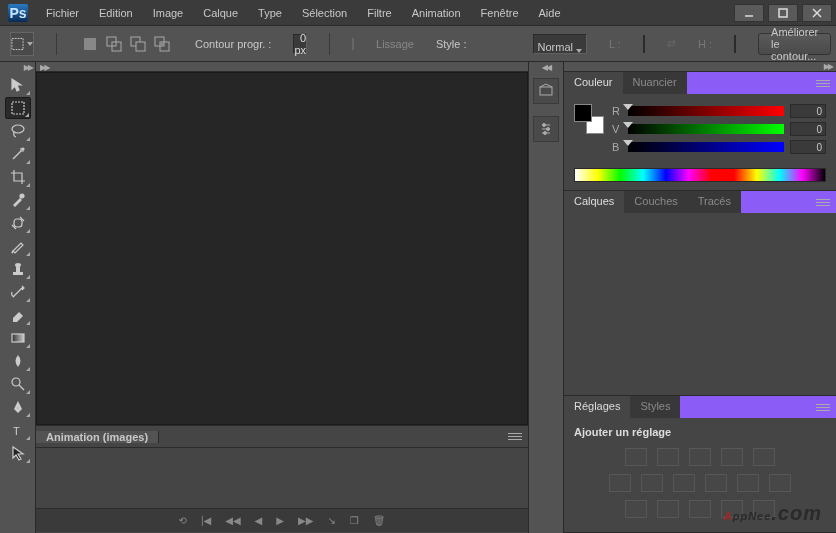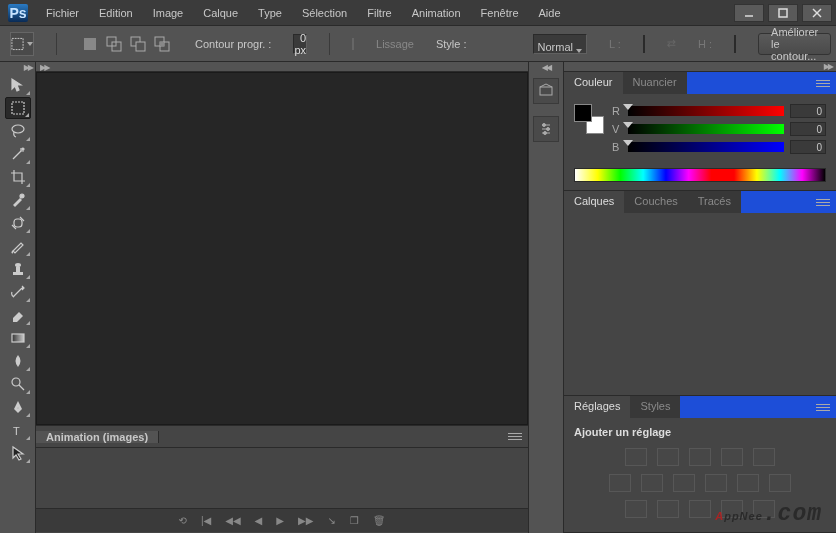--- a/index.html
+++ b/index.html
@@ -50,21 +50,21 @@
 .anim-ctrl { height:24px; background:#3a3a3a; display:flex; align-items:center; justify-content:center; gap:14px; border-top:1px solid #2a2a2a;}
 .ctrl-ico { color:#888; cursor:pointer; font-size:10px;}
 
 .mid-strip { width:36px; background:#535353; border-left:1px solid #2a2a2a; border-right:1px solid #2a2a2a; display:flex; flex-direction:column; align-items:center;}
 .mid-strip .collapse-row { width:100%; justify-content:center;}
 .strip-btn { width:26px; height:26px; margin:6px 0; display:flex; align-items:center; justify-content:center; border:1px solid #3a3a3a; background:#4a4a4a; cursor:pointer;}
 
 .right-col { width:272px; background:#454545; display:flex; flex-direction:column;}
 .rc-top { height:10px; background:#535353; display:flex; justify-content:flex-end; padding:0 4px; align-items:center; border-bottom:1px solid #2a2a2a;}
 .panel { border-bottom:1px solid #2a2a2a;}
-.tab-row { height:22px; background:#1d4ed8; display:flex; align-items:stretch;}
+.tab-row { height:22px; background:#8b5cf6; display:flex; align-items:stretch;}
 .tab { padding:4px 10px; cursor:pointer; background:#383838; color:#8a8a8a;}
 .tab.active { background:#454545; color:#ddd;}
 .color-body { padding:8px 10px 6px 10px; display:flex; gap:8px;}
 .swatches { position:relative; width:30px; height:30px; margin-top:2px;}
 .sw-bg { position:absolute; right:0; bottom:0; width:18px; height:18px; background:#fff; border:1px solid #888;}
 .sw-fg { position:absolute; left:0; top:0; width:18px; height:18px; background:#000; border:1px solid #888;}
 .sliders { flex:1;}
 .srow { display:flex; align-items:center; gap:6px; height:18px;}
 .srow .sch { width:10px; color:#aaa;}
 .srow .track { flex:1; height:10px; position:relative;}
@@ -75,21 +75,21 @@
 .srow .val { width:36px; height:14px; background:#3a3a3a; border:1px solid #2a2a2a; text-align:right; padding:0 3px; font-size:10px; display:flex; align-items:center; justify-content:flex-end;}
 .hue-strip { height:14px; margin:6px 10px 8px 10px; background:linear-gradient(to right, #fff, #ff0,#0f0,#0ff,#00f,#f0f,#f00,#f00,#ff0,#0ff,#f0f,#000); border:1px solid #2a2a2a;}
 .reglages-body { padding:8px 10px 10px 10px;}
 .reglages-body .hint { font-weight:bold; color:#ddd; padding-bottom:6px;}
 .adj-row { display:flex; gap:10px; justify-content:center; padding:4px 0;}
 .adj-row .aico { width:22px; height:18px; border:1px solid #666; background:#4a4a4a; opacity:.55;}
 .layers-body { flex:1; background:#454545;}
 .watermark { position:absolute; right:14px; bottom:6px; font-family: Georgia, serif; font-size:28px; font-style:italic; font-weight:bold; letter-spacing:1px;}
 .watermark .a { color:#a92424;}
 .watermark .rest { color:#2a2a2a;}
-.watermark .suf { font-size:23px;font-family:Liberation Mono, monospace;}
+.watermark .suf { font-size:20px;}
 .hamb { width:14px; display:flex; flex-direction:column; gap:2px;}
 .hamb span { height:1px; background:#aaa;}
 </style>
 </head>
 <body>
 
 <div class="titlebar">
   <div class="ps-logo">Ps</div>
   <div class="menu">
     <div class="menu-item">Fichier</div>

